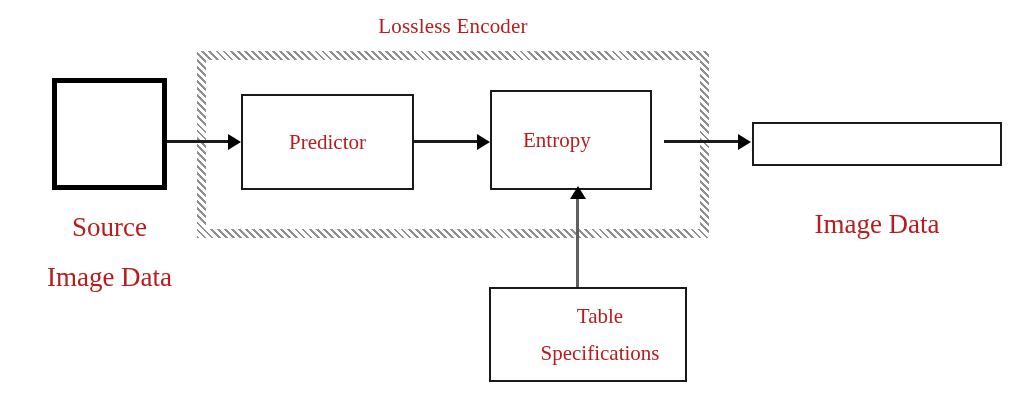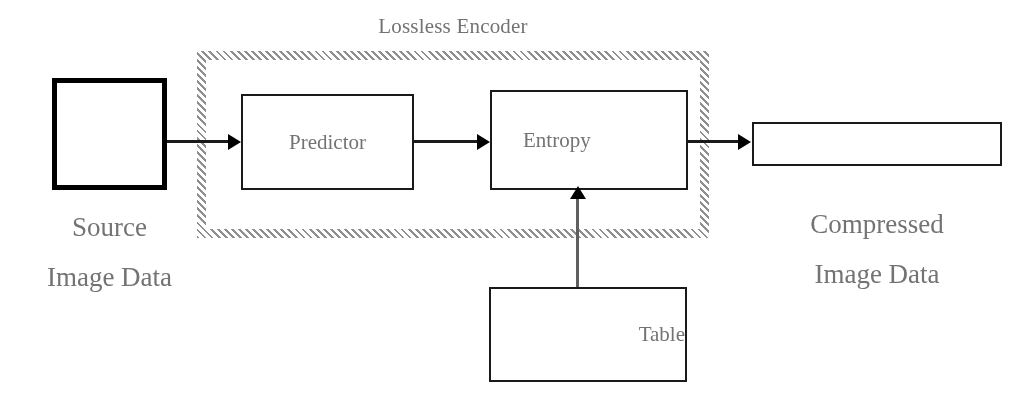--- a/index.html
+++ b/index.html
@@ -7,21 +7,21 @@
     padding: 0;
     background: #ffffff;
   }
   #canvas {
     position: relative;
     width: 1024px;
     height: 406px;
     background: #ffffff;
     overflow: hidden;
     font-family: "Liberation Serif", "DejaVu Serif", serif;
-    color: #737373;
+    color: #b91c1c;
     text-decoration: underline;
   }
 
   
   .hatch-region {
     position: absolute;
     left: 197px;
     top: 51px;
     width: 512px;
     height: 187px;
@@ -72,27 +72,27 @@
     line-height: 1.75;
   }
   .proc-box .ln { display: block; white-space: nowrap; }
 
   #predictor-box {
     left: 241px; top: 94px; width: 173px; height: 96px;
     align-items: center;
     text-align: center;
   }
   #entropy-encoder-box {
-    left: 490px; top: 90px; width: 198px; height: 100px;
+    left: 490px; top: 90px; width: 162px; height: 100px;
     align-items: flex-start;
     padding-left: 31px;
   }
   #table-spec-box {
     left: 489px; top: 287px; width: 198px; height: 95px;
-    align-items: flex-end;
+    align-items: center;
     padding-left: 24px;
   }
 
   
   #source-image-box {
     position: absolute;
     left: 52px; top: 78px; width: 115px; height: 112px;
     box-sizing: border-box;
     background: #ffffff;
     border: 5px solid #000000;
@@ -181,24 +181,24 @@
 
   <div id="entropy-encoder-box" class="proc-box">
     <span class="ln">Entropy</span>
   </div>
 
   <div id="conn-entropy-compressed" class="conn-line"></div>
   <div id="arrow-entropy-compressed" class="arrow-head right"></div>
 
   <div id="compressed-image-box"></div>
   <div id="compressed-caption" class="caption">
-    <span class="ln">Compressed</span>
     <span class="ln">Image Data</span>
   </div>
 
   <div id="conn-table-entropy" class="conn-line gray"></div>
   <div id="arrow-table-entropy" class="arrow-head up"></div>
 
   <div id="table-spec-box" class="proc-box">
     <span class="ln">Table</span>
+    <span class="ln">Specifications</span>
   </div>
 
 </div>
 
 </body></html>

